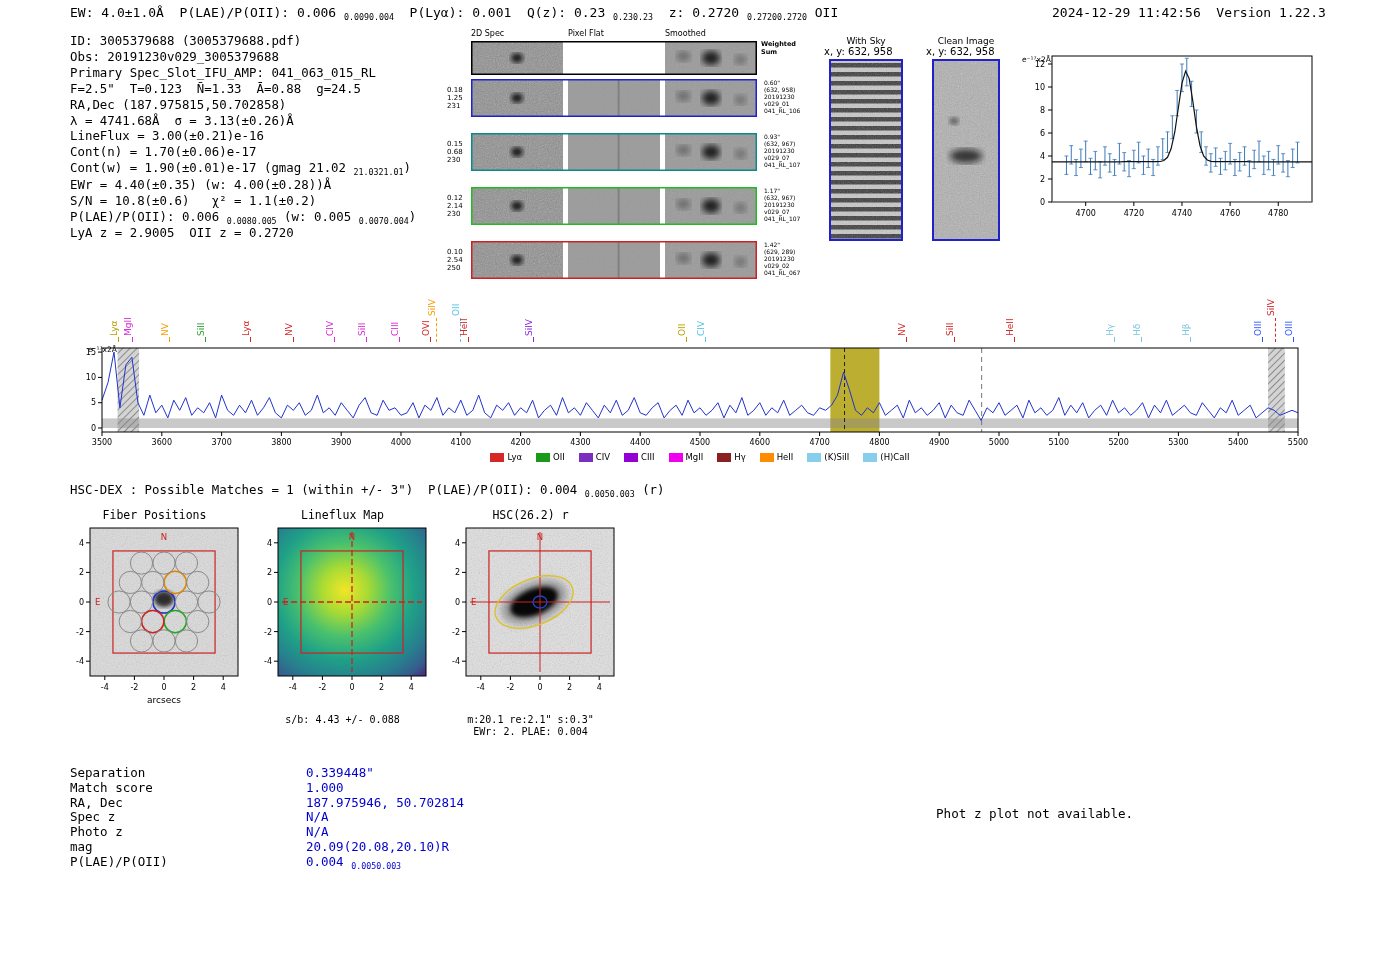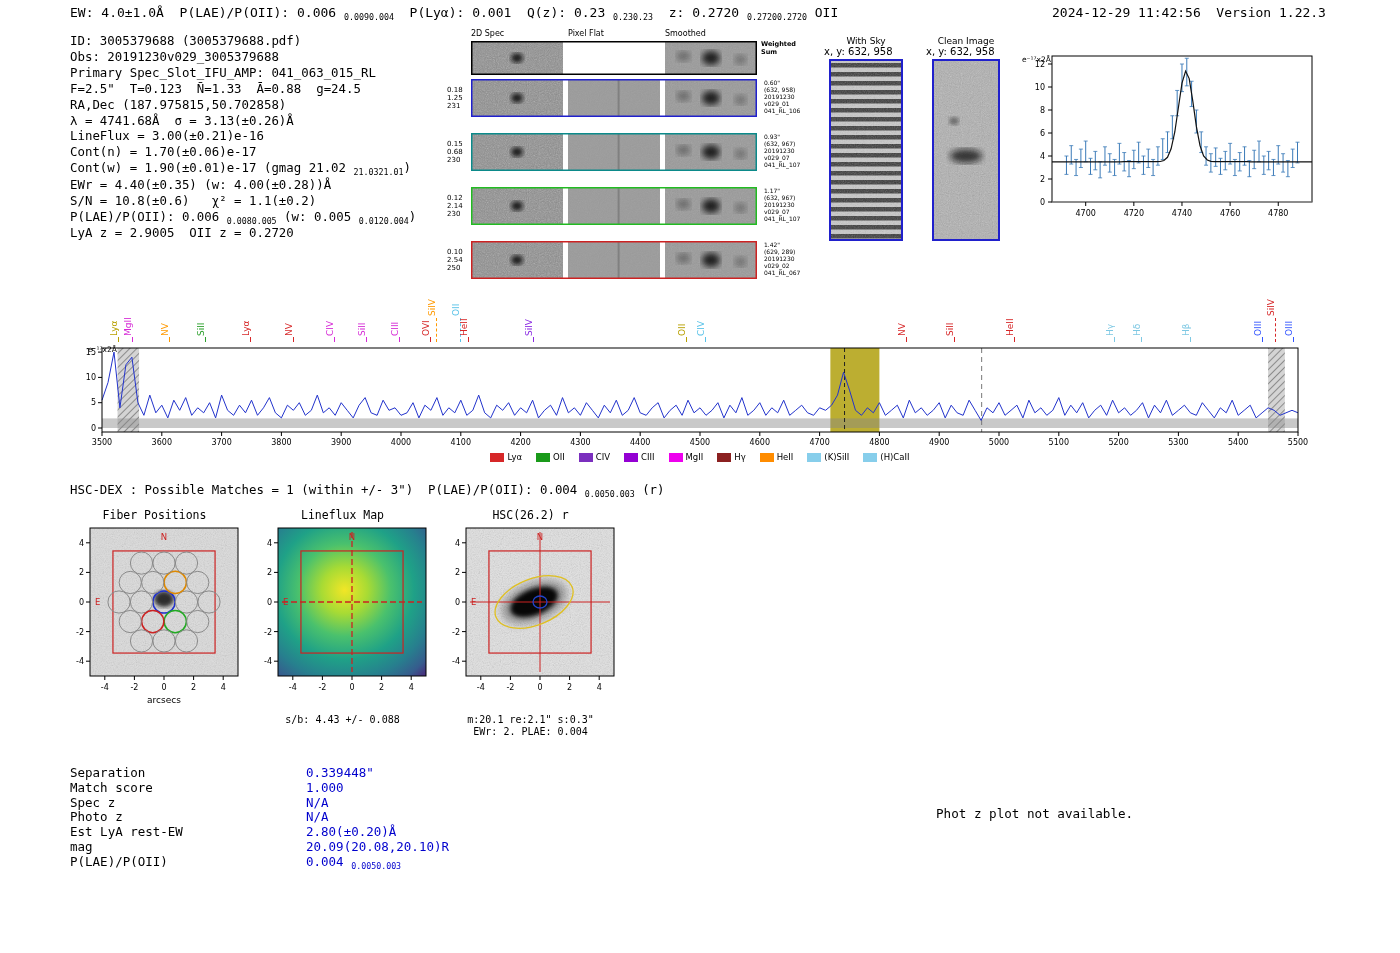--- a/index.html
+++ b/index.html
@@ -86,21 +86,21 @@
       <div class="info-line">Obs: 20191230v029_3005379688</div>
       <div class="info-line">Primary Spec_Slot_IFU_AMP: 041_063_015_RL</div>
       <div class="info-line">F=2.5"  T=0.123  N̄=1.33  Ā=0.88  g=24.5</div>
       <div class="info-line">RA,Dec (187.975815,50.702858)</div>
       <div class="info-line">λ = 4741.68Å  σ = 3.13(±0.26)Å</div>
       <div class="info-line">LineFlux = 3.00(±0.21)e-16</div>
       <div class="info-line">Cont(n) = 1.70(±0.06)e-17</div>
       <div class="info-line">Cont(w) = 1.90(±0.01)e-17 (gmag 21.02 <span class="stk"><span>21.03</span><span>21.01</span></span>)</div>
       <div class="info-line">EWr = 4.40(±0.35) (w: 4.00(±0.28))Å</div>
       <div class="info-line">S/N = 10.8(±0.6)   χ² = 1.1(±0.2)</div>
-      <div class="info-line">P(LAE)/P(OII): 0.006 <span class="stk"><span>0.008</span><span>0.005</span></span> (w: 0.005 <span class="stk"><span>0.012</span><span>0.004</span></span>)</div>
+      <div class="info-line">P(LAE)/P(OII): 0.006 <span class="stk"><span>0.008</span><span>0.005</span></span> (w: 0.005 <span class="stk"><span>0.007</span><span>0.004</span></span>)</div>
       <div class="info-line">LyA z = 2.9005  OII z = 0.2720</div>
     </div>
 
   <div class="abs" style="left:447px;top:27px;width:380px;height:235px">
     <div class="s2-titles">
       <span style="left:24px;top:2px">2D Spec</span>
       <span style="left:121px;top:2px">Pixel Flat</span>
       <span style="left:218px;top:2px">Smoothed</span>
     </div>
     <svg width="290" height="34" style="position:absolute;left:24px;top:14px">
@@ -733,32 +733,32 @@
   <div class="abs" style="left:70px;top:766px">
       <div class="bt-row">
         <span class="bt-label">Separation</span>
         <span class="bt-value">0.339448"</span>
       </div>
       <div class="bt-row">
         <span class="bt-label">Match score</span>
         <span class="bt-value">1.000</span>
       </div>
       <div class="bt-row">
+        <span class="bt-label">RA, Dec</span>
+        <span class="bt-value">187.975946, 50.702814</span>
+      </div>
+      <div class="bt-row">
         <span class="bt-label">Spec z</span>
         <span class="bt-value">N/A</span>
       </div>
       <div class="bt-row">
         <span class="bt-label">Photo z</span>
         <span class="bt-value">N/A</span>
       </div>
       <div class="bt-row">
-        <span class="bt-label">Est LyA rest-EW</span>
-        <span class="bt-value">2.80(±0.20)Å</span>
-      </div>
-      <div class="bt-row">
         <span class="bt-label">mag</span>
         <span class="bt-value">20.09(20.08,20.10)R</span>
       </div>
       <div class="bt-row">
         <span class="bt-label">P(LAE)/P(OII)</span>
         <span class="bt-value">0.004 <span class="stk"><span>0.005</span><span>0.003</span></span></span>
       </div>
     </div>
   <div class="abs photz" style="left:936px;top:806px">Phot z plot not available.</div>
 

